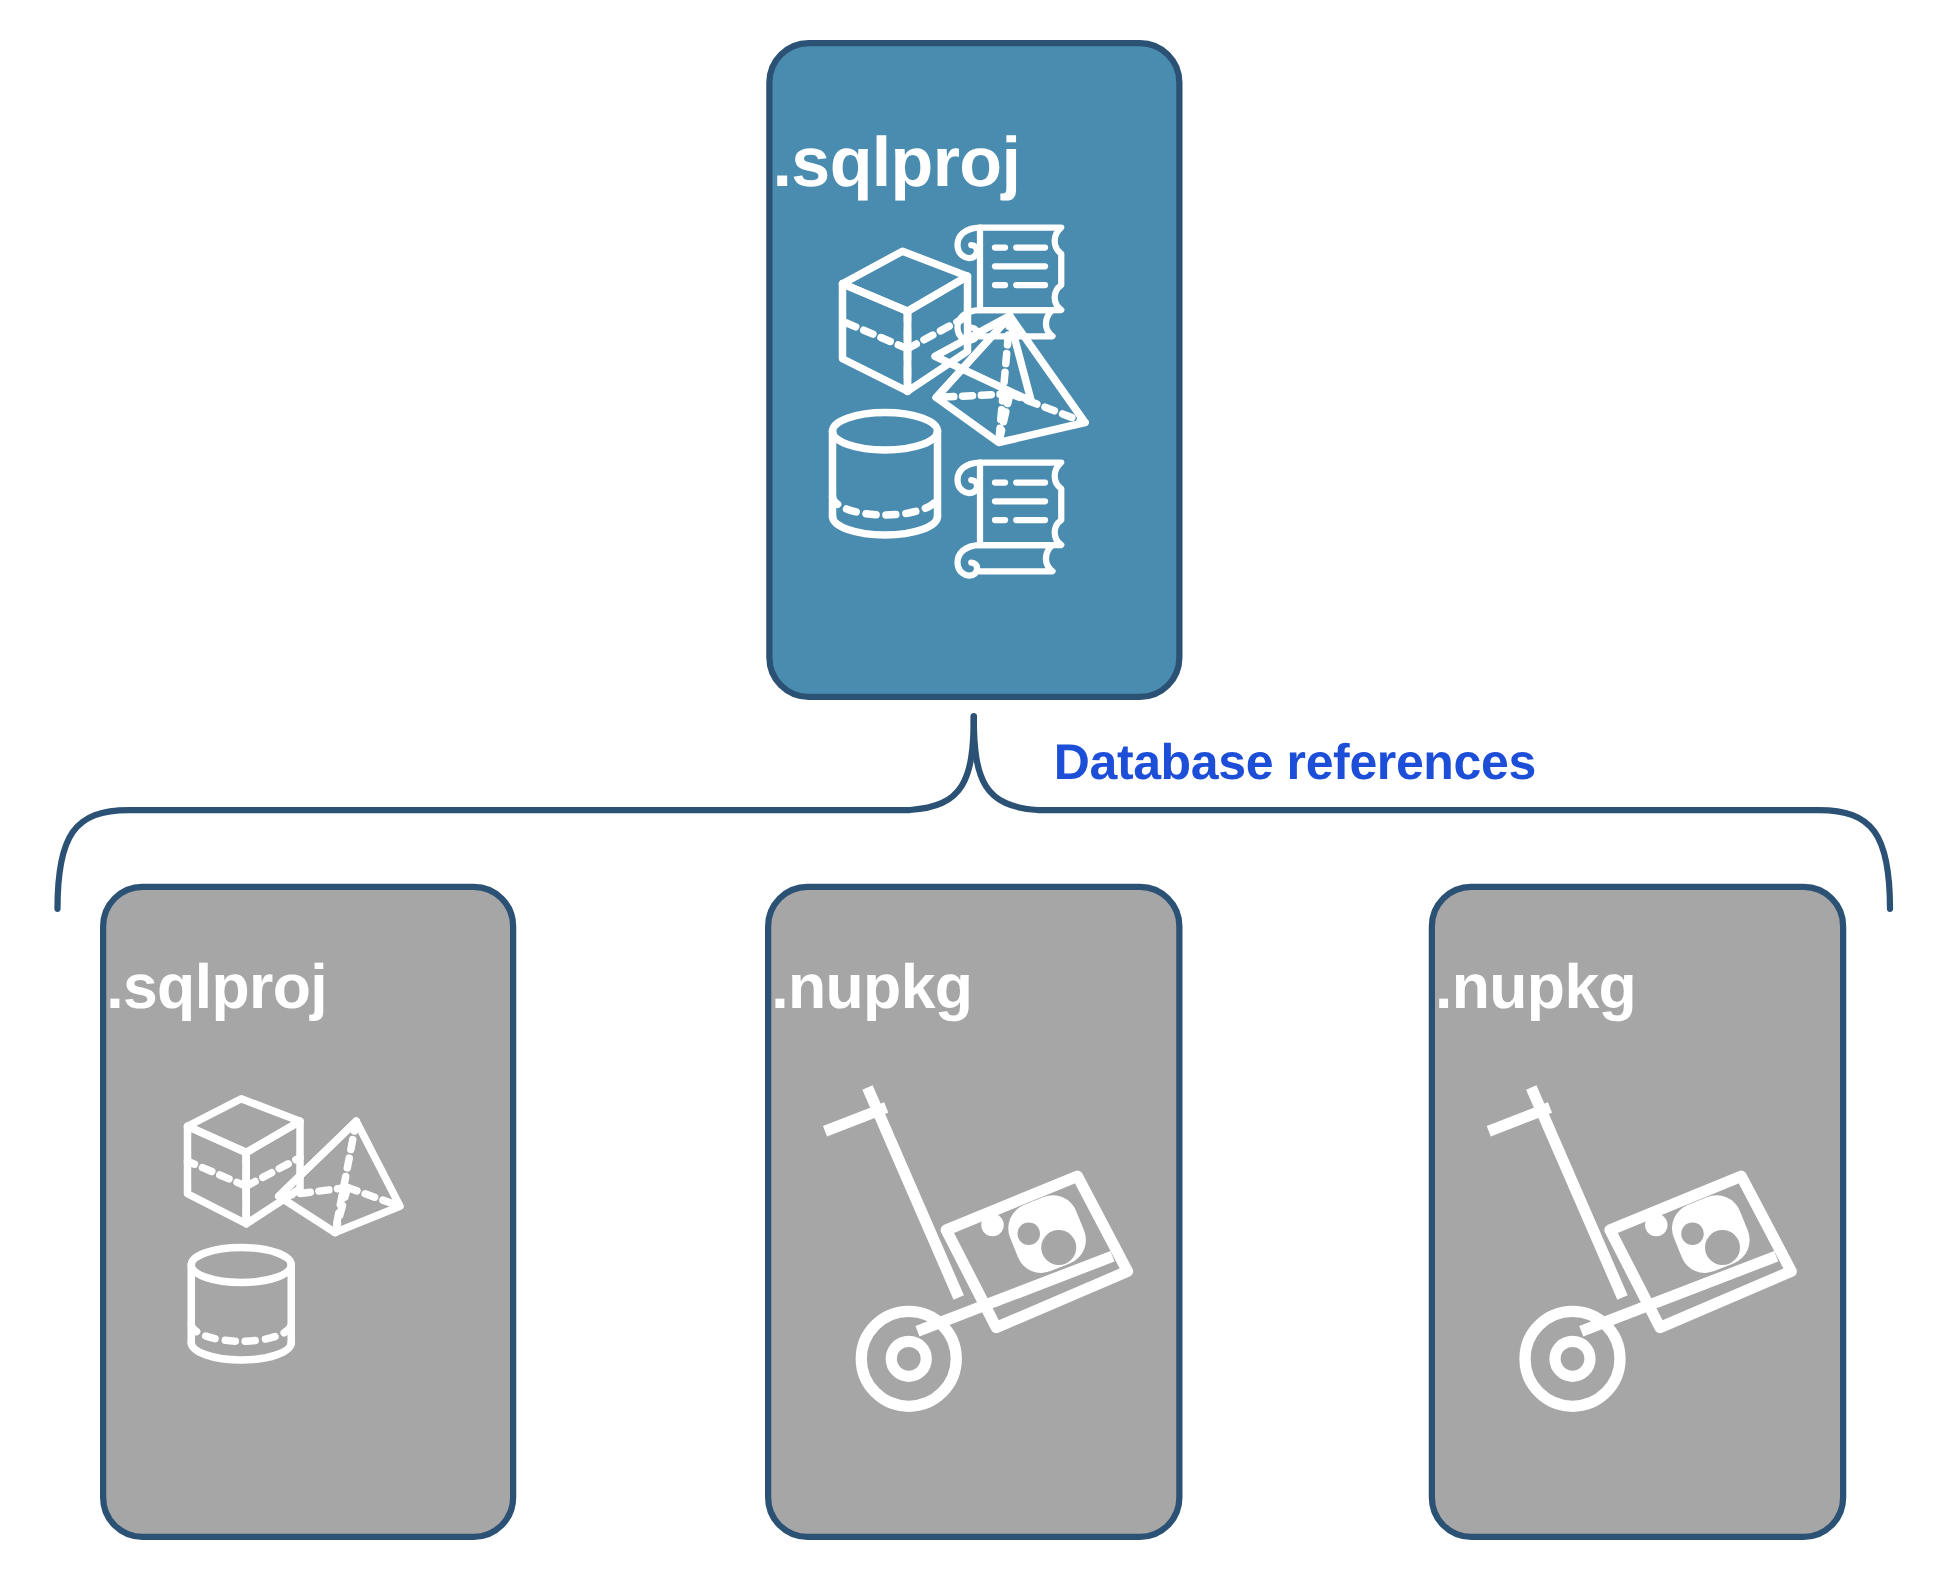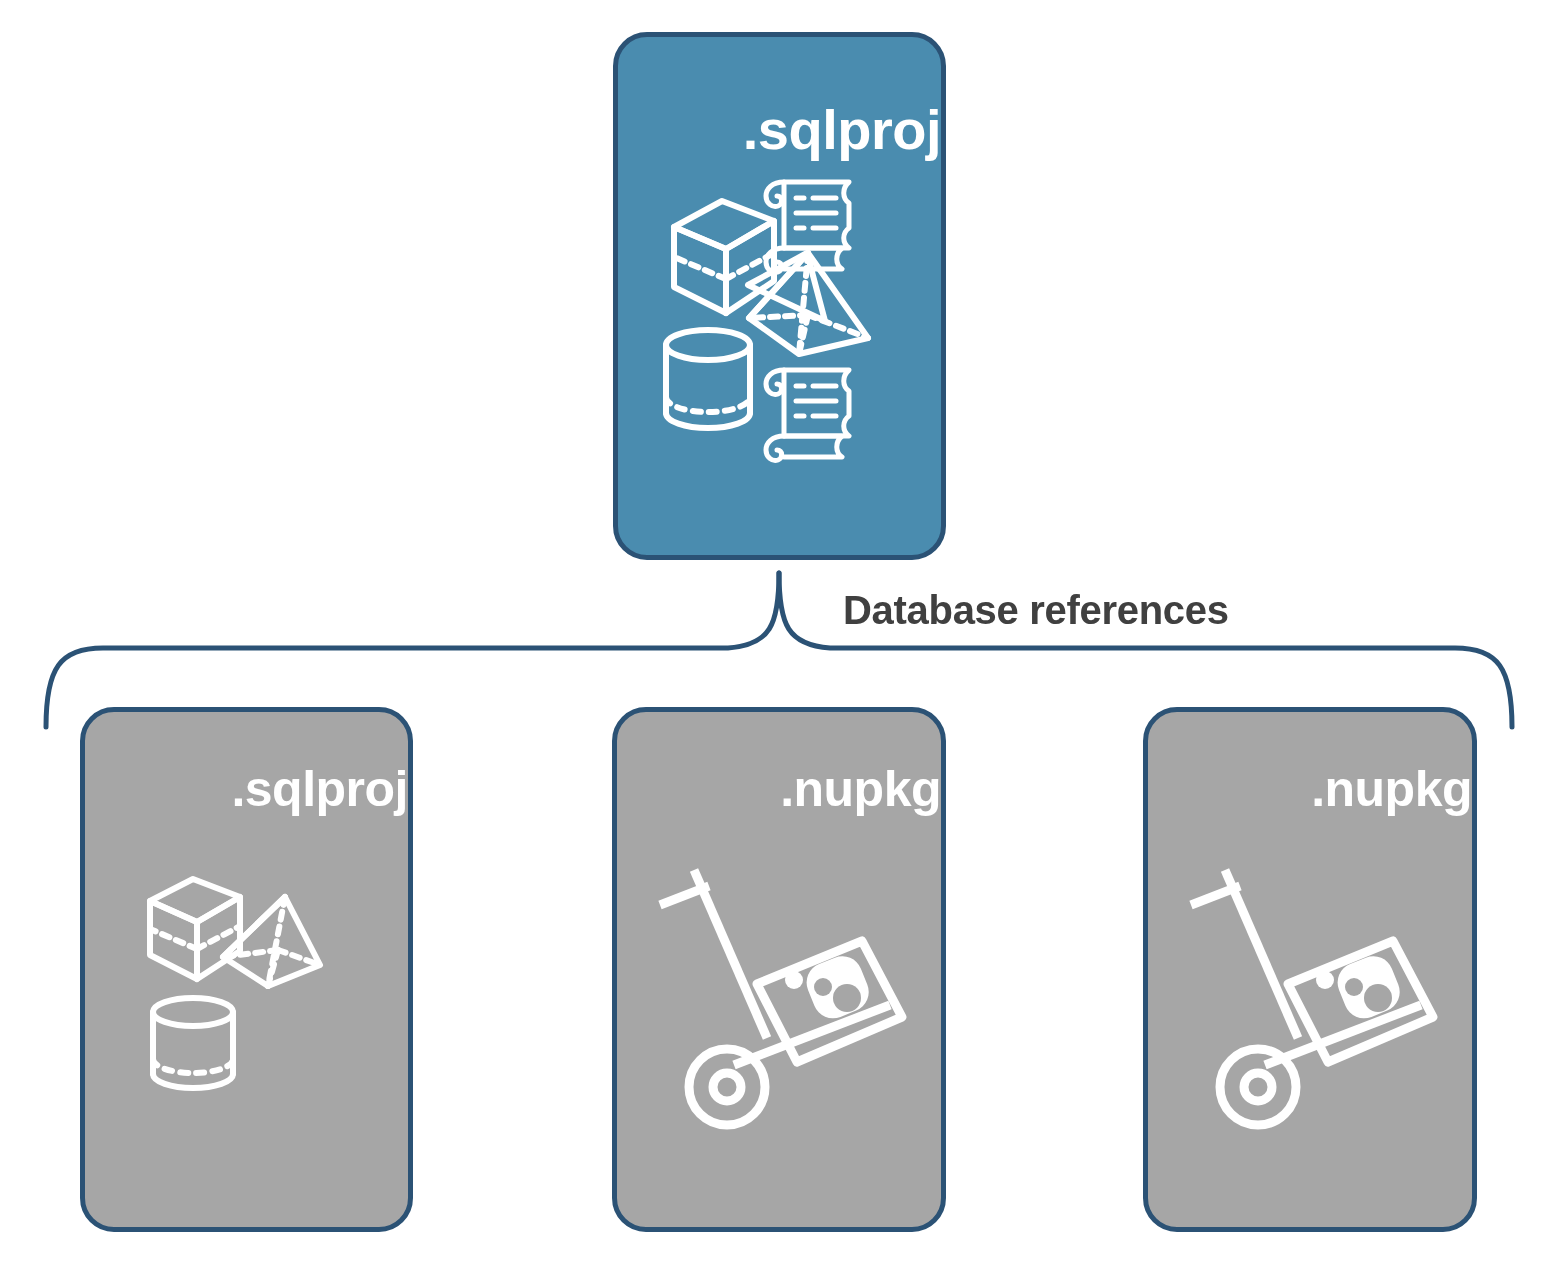--- a/index.html
+++ b/index.html
@@ -13,30 +13,30 @@
   .node-box{
     position:absolute;
     box-sizing:border-box;
     border:5px solid #2B5275;
     border-radius:34px;
   }
   .node-box.blue{background:#4A8CAF;}
   .node-box.grey{background:#A6A6A6;}
   .node-title{
     position:absolute;left:0;right:0;
-    text-align:right;
+    text-align:left;
     color:#ffffff;
     font-weight:bold;
     letter-spacing:-0.5px;
     user-select:none;
   }
   .icon-wrap{position:absolute;}
   .brace-label{
     position:absolute;
-    color:#404040;
+    color:#1d4ed8;
     font-weight:bold;
     white-space:nowrap;
     letter-spacing:-0.3px;
   }
 </style>
 </head>
 <body>
 
 <div id="diagram-root">
 

